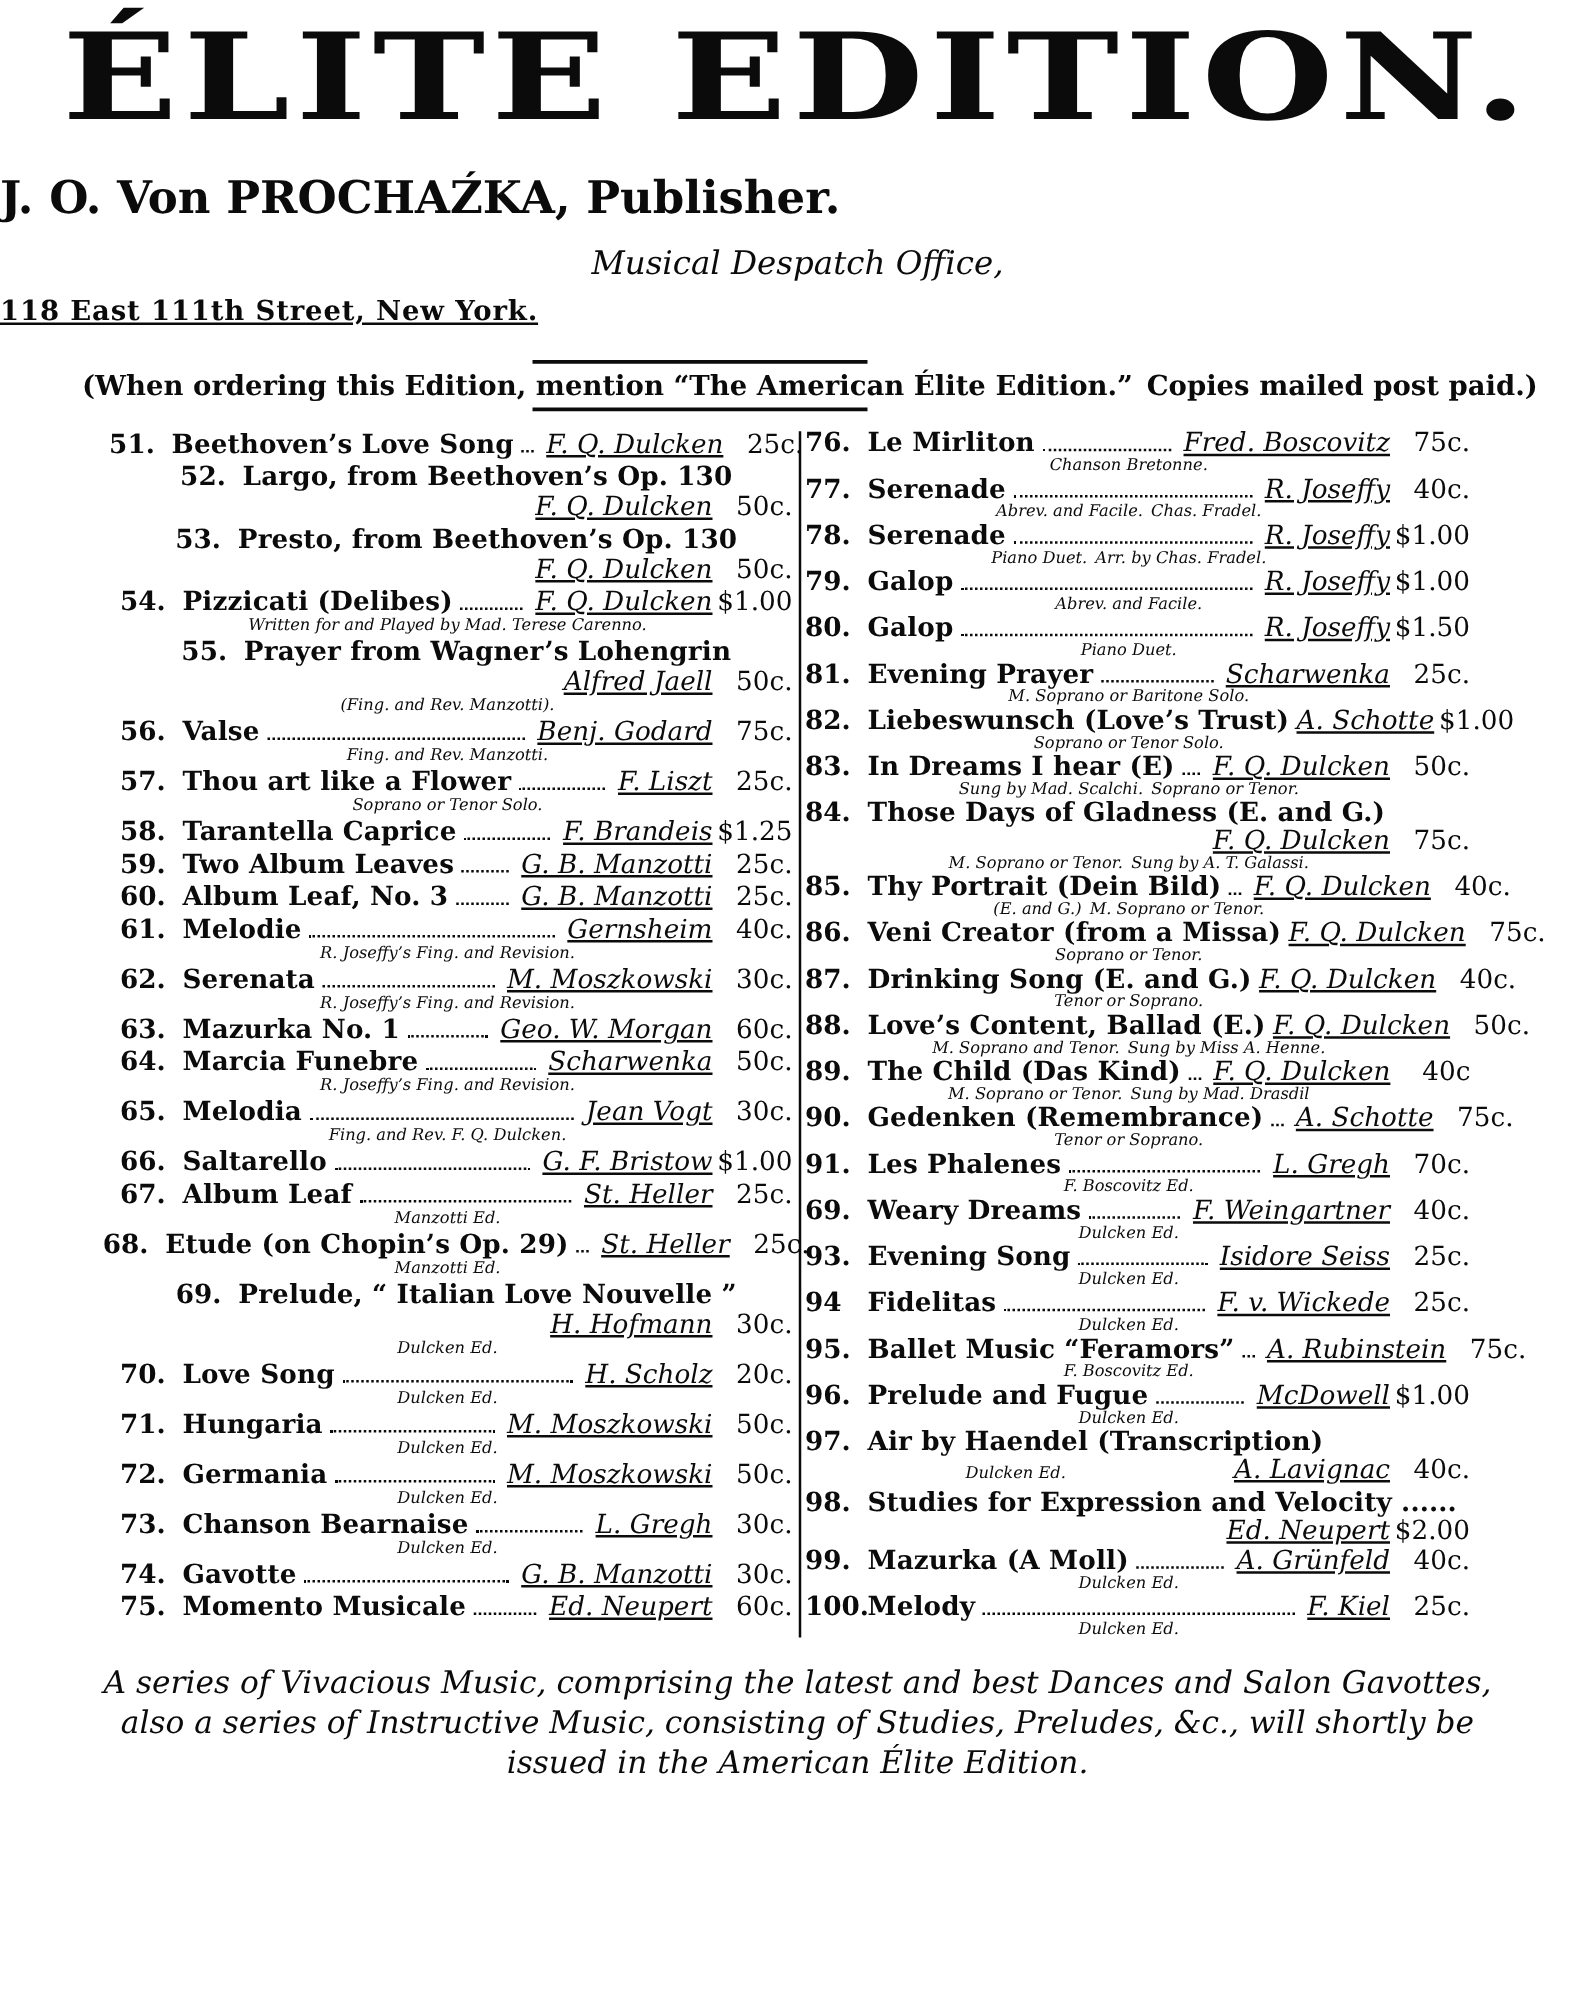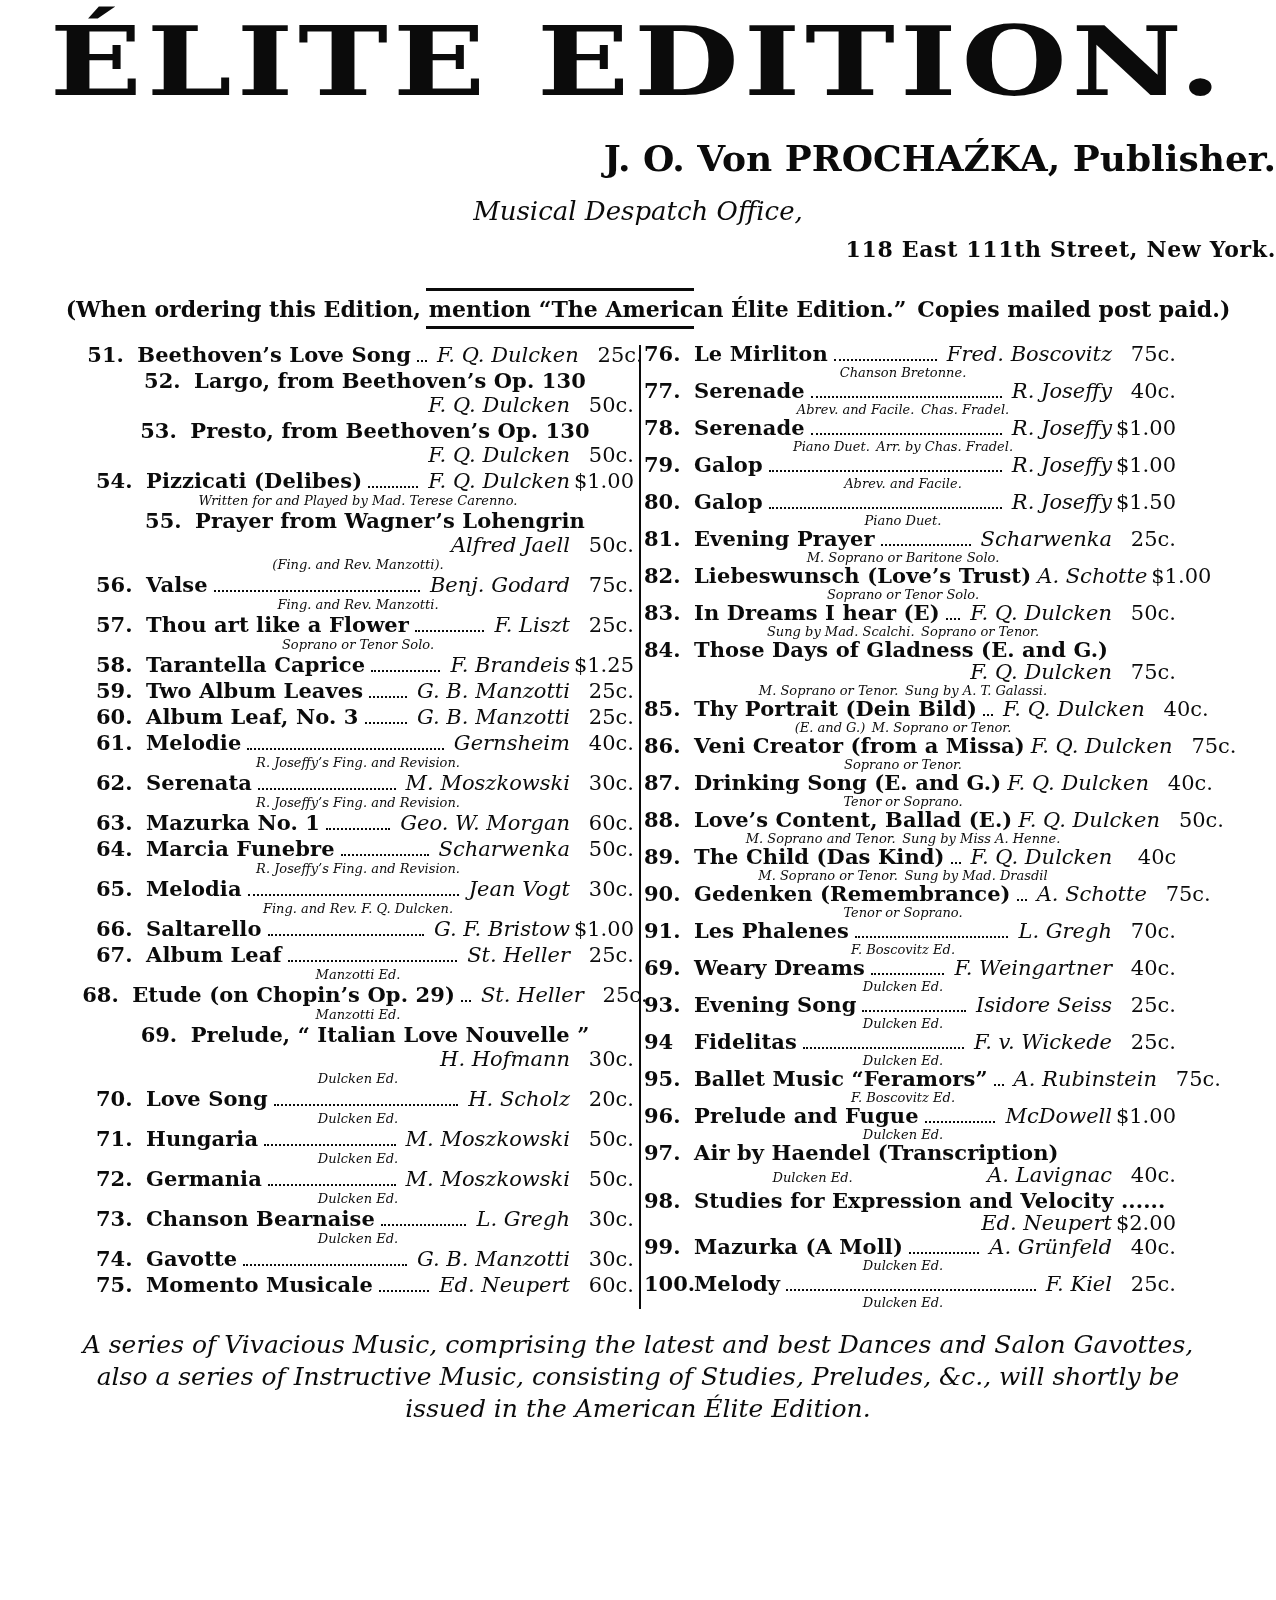--- a/index.html
+++ b/index.html
@@ -5,41 +5,41 @@
   html,body{margin:0;padding:0;background:#ffffff;}
   body{width:1276px;height:1600px;color:#0b0b0b;font-family:"DejaVu Serif",serif;}
   .page{position:relative;width:1276px;height:1600px;overflow:hidden;background:#ffffff;}
 
   .t1{margin:0;padding-top:70px;text-align:center;
       font-family:"Liberation Sans",sans-serif;font-weight:bold;
       font-size:66px;line-height:1;letter-spacing:0.26em;text-indent:0.26em;}
   .t2{margin:14px 0 0;text-align:center;font-family:"DejaVu Serif",serif;
       font-weight:bold;font-size:96px;line-height:1;letter-spacing:0.04em;
       transform:scaleX(1.26);transform-origin:50% 50%;white-space:nowrap;}
-  .publisher{margin-top:30px;text-align:right;font-weight:bold;font-size:36px;line-height:1;}
+  .publisher{margin-top:30px;text-align:left;font-weight:bold;font-size:36px;line-height:1;}
   .office{margin-top:22px;text-align:center;font-style:italic;font-size:26px;line-height:1;}
-  .address{margin-top:14px;text-align:right;font-weight:bold;font-size:22px;line-height:1;letter-spacing:0.03em;}
+  .address{margin-top:14px;text-align:left;font-weight:bold;font-size:22px;line-height:1;letter-spacing:0.03em;text-decoration:underline;}
 
   .rule{width:268px;height:3px;background:#0b0b0b;margin:0 auto;position:relative;left:-78px;}
   .rule-top{margin-top:28px;}
   .rule-bot{margin-top:5px;}
   .ordering{margin-top:6px;text-align:center;font-weight:bold;font-size:22px;line-height:1.1;padding-left:20px;}
 
   .catalog{display:flex;padding:13px 100px 0 96px;align-items:stretch;}
   .col-left{width:538px;flex:0 0 538px;}
   .vdivider{width:2px;background:#0b0b0b;margin:3px 3px 0 5px;}
   .col-right{flex:1;min-width:0;}
 
   .line{display:flex;align-items:baseline;font-weight:bold;font-size:21px;white-space:nowrap;}
   .col-left  .line{line-height:25px;justify-content:center;}
   .col-right .line{line-height:23px;}
   .num{flex:0 0 50px;width:50px;}
   .title{letter-spacing:0.005em;}
   .leader{flex:1 1 10px;min-width:10px;border-bottom:2.5px dotted #0b0b0b;margin:0 4px 5px 6px;}
-  .composer{font-style:italic;font-weight:normal;margin-left:auto;padding-left:6px;}
+  .composer{font-style:italic;font-weight:normal;margin-left:auto;padding-left:6px;text-decoration:underline;}
   .price{flex:0 0 64px;width:64px;text-align:right;font-weight:normal;}
   .line2{justify-content:flex-end;}
   .l2left{flex:1 1 auto;text-align:center;font-weight:normal;font-style:italic;font-size:13px;}
   .sub{font-style:italic;font-weight:normal;font-size:13px;text-align:center;margin:0 64px 0 50px;}
   .col-left  .sub{line-height:14px;}
   .col-right .sub{line-height:13px;}
 
   .footer{margin:20px auto 0;max-width:1120px;text-align:center;
           font-style:italic;font-size:25px;line-height:1.28;}
 </style>

